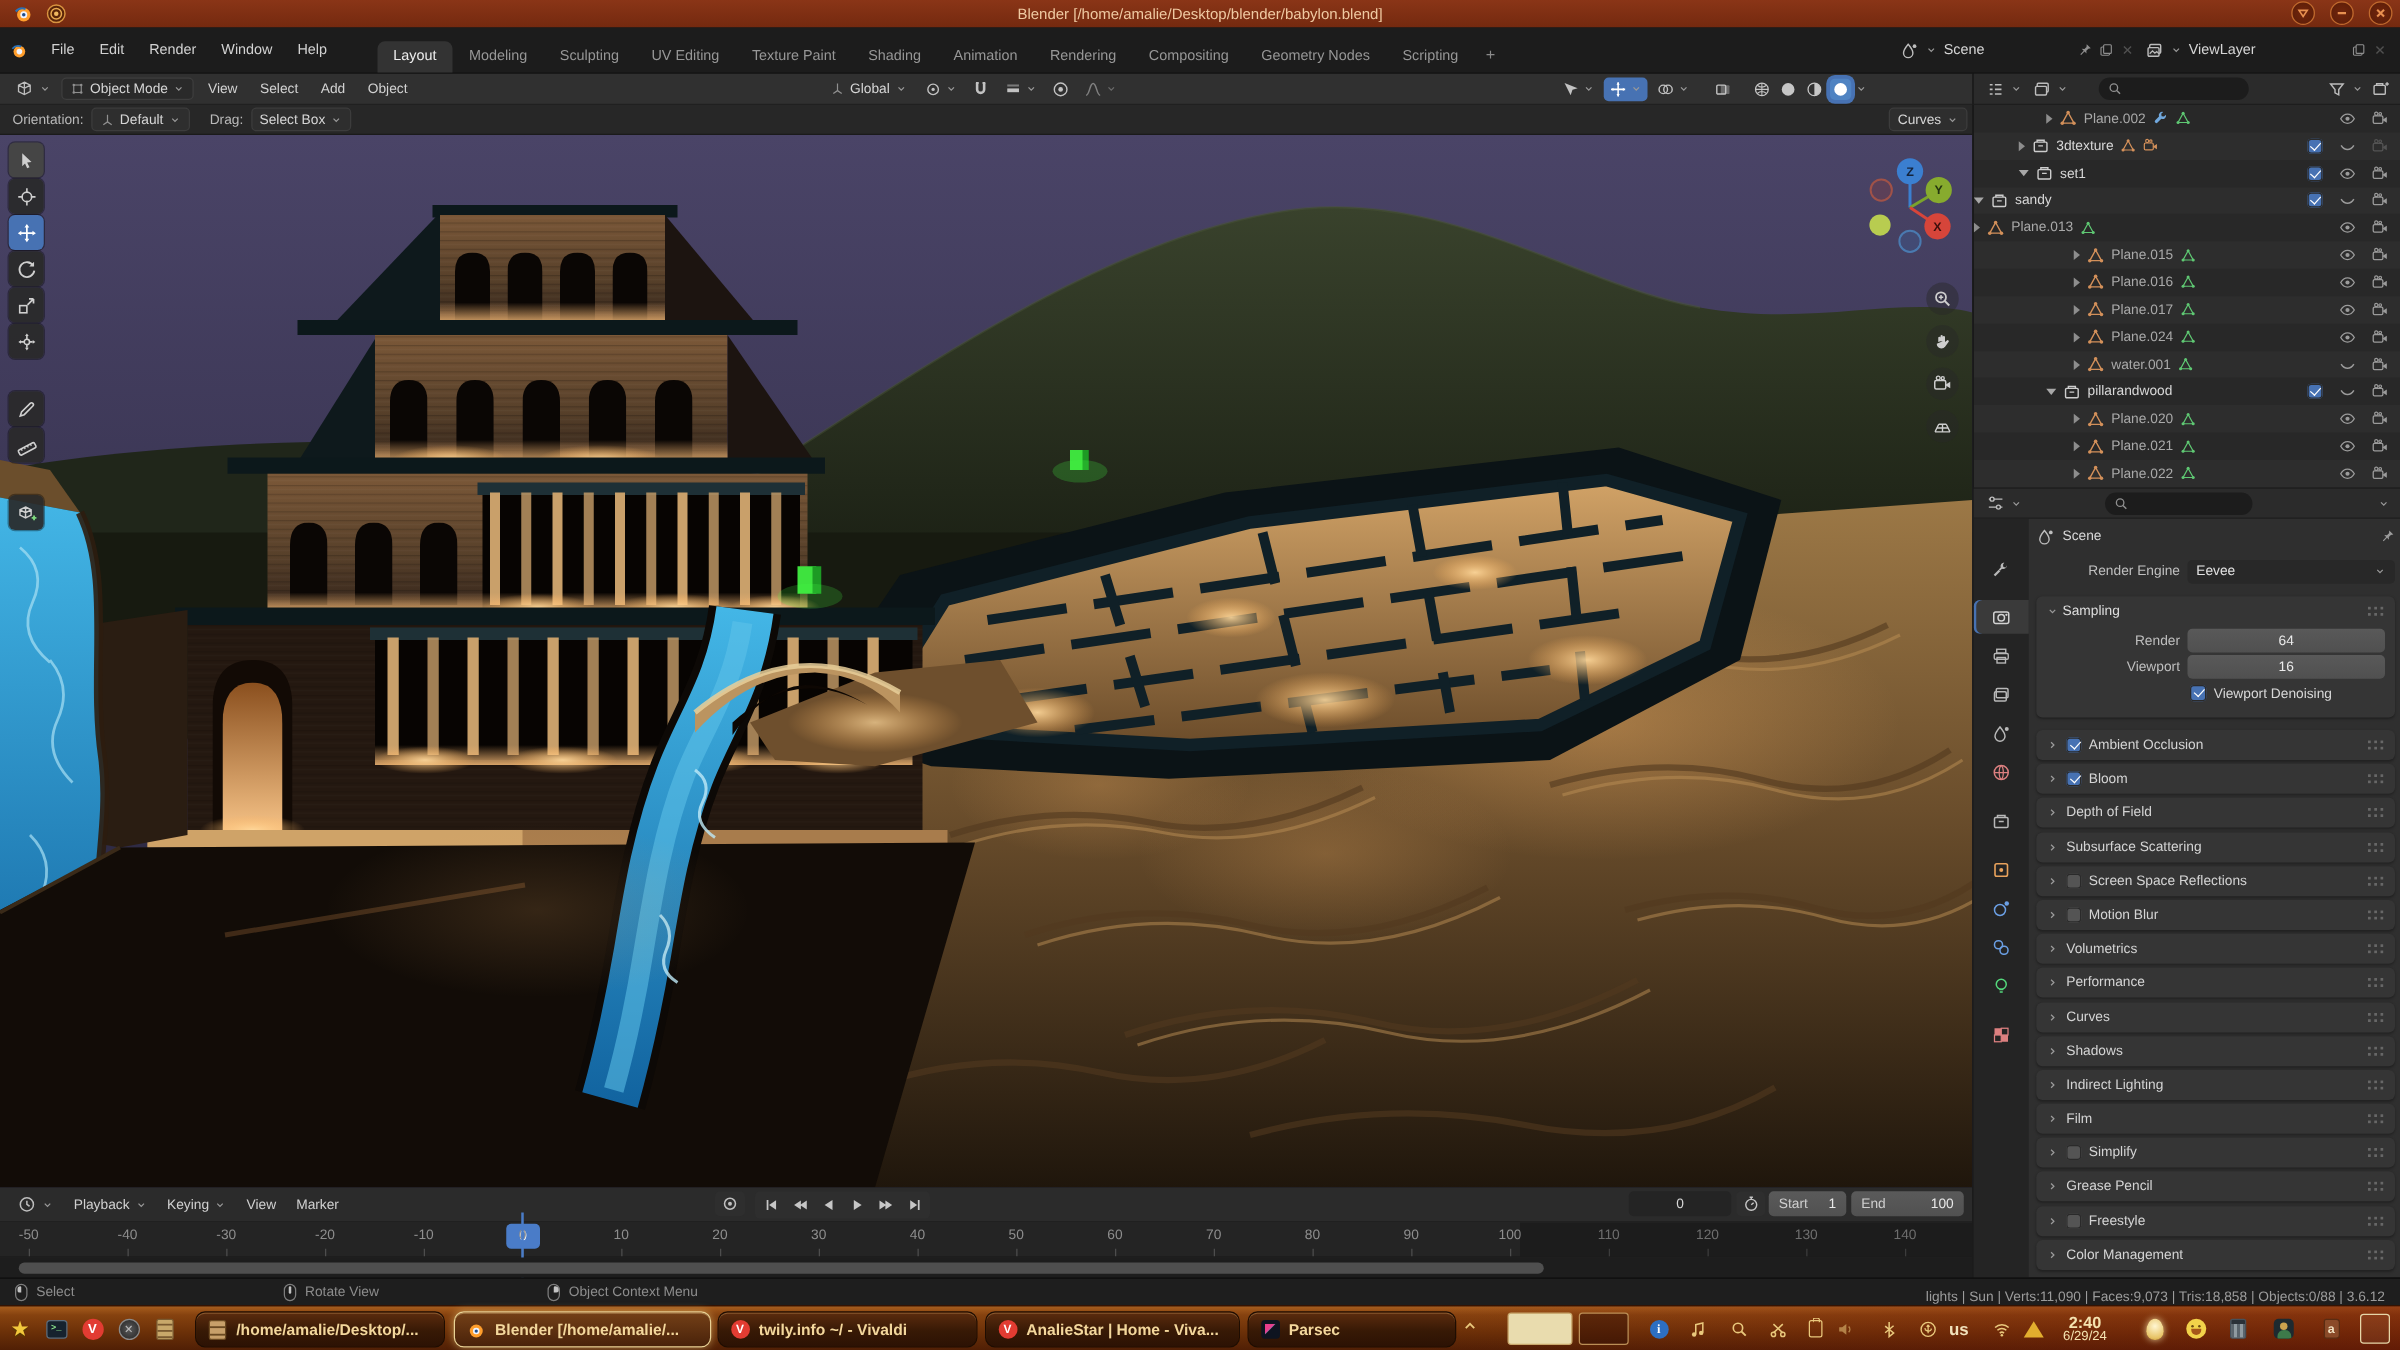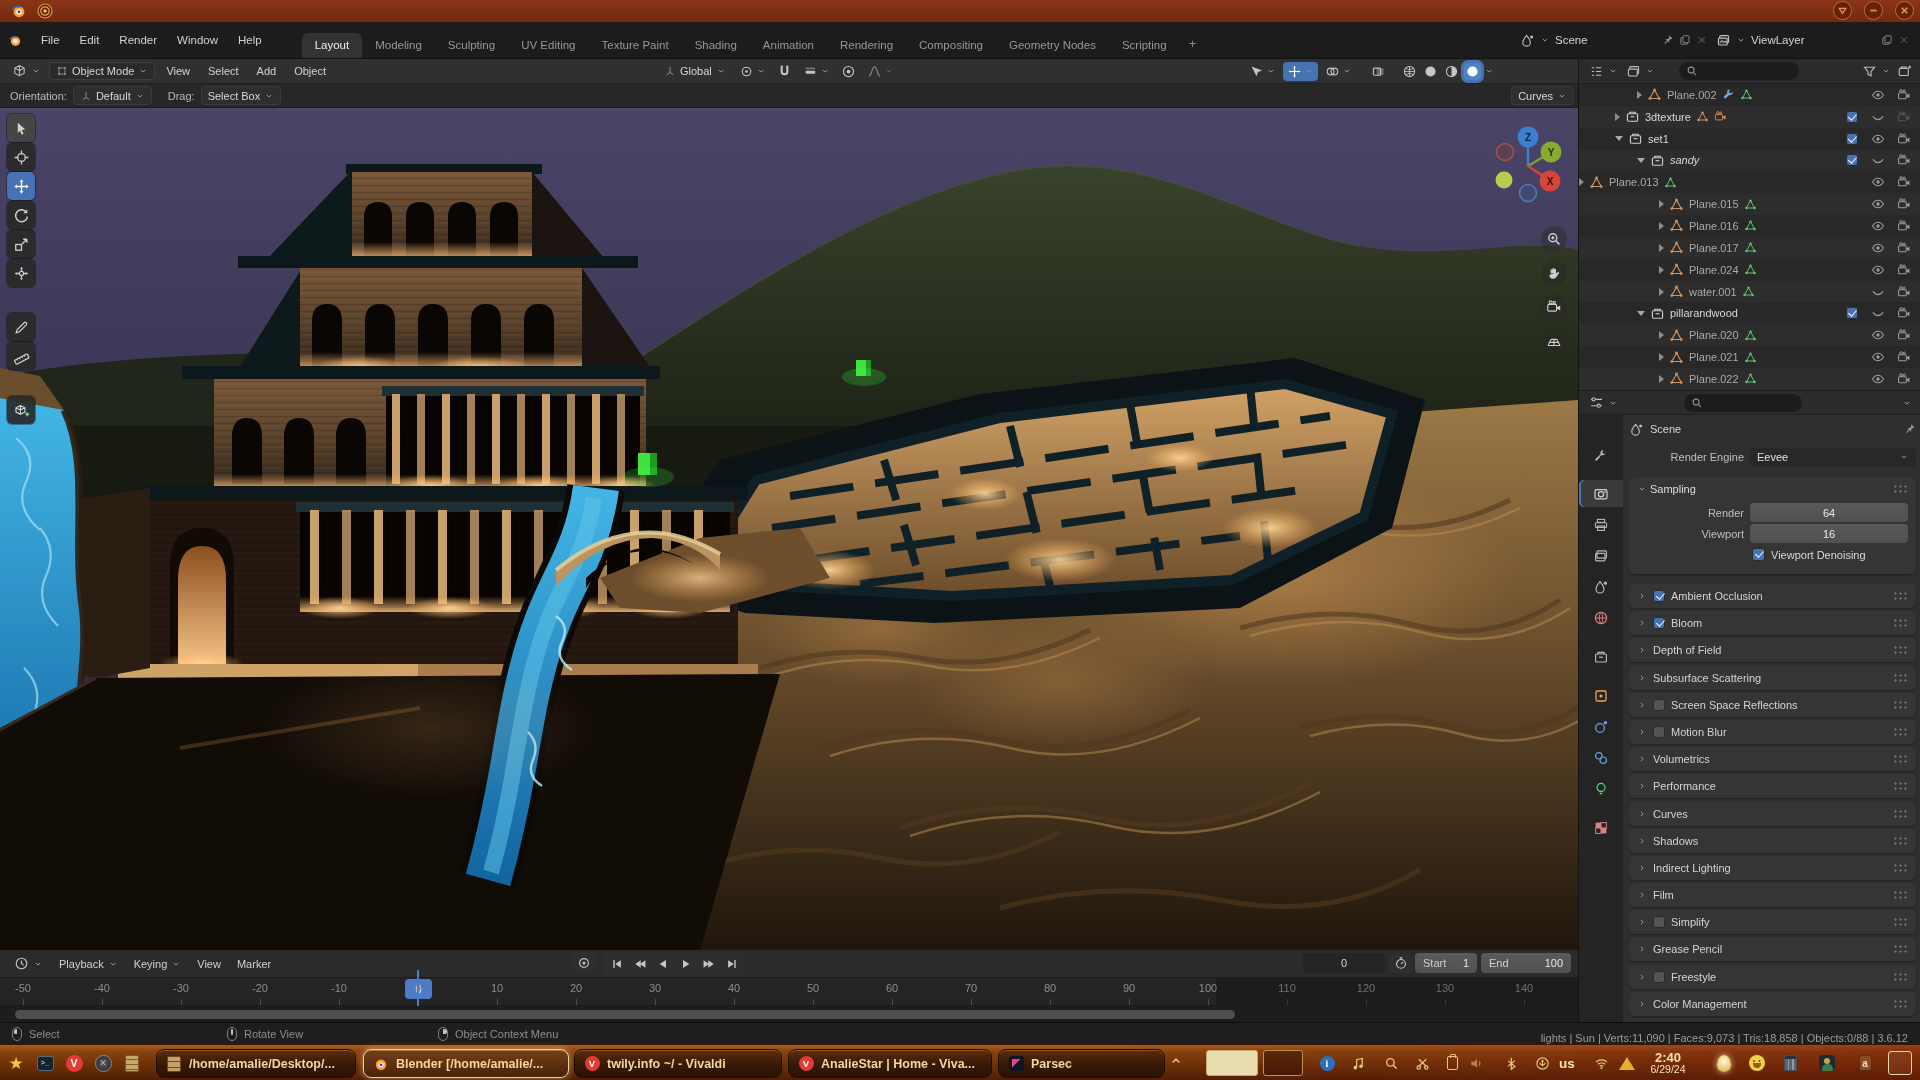--- a/index.html
+++ b/index.html
@@ -234,20 +234,21 @@
       <circle cx="8" cy="8.8" r="5.4" fill="#ff9e2c"></circle>
         <circle cx="8" cy="8.8" r="2.8" fill="#eef3ff"></circle>
       <circle cx="8" cy="8.8" r="1.4" fill="#1f4e8c"></circle>
         <path d="M1.6 6.2 C3.6 3.8 6.6 3.2 9.4 4.2" stroke="#2a72b8" stroke-width="1.6" fill="none"></path>
     </svg>
     <svg class="tb-ic" viewBox="0 0 16 16">
       <circle cx="8" cy="8" r="7" fill="#5a2408" stroke="#d89440" stroke-width="1.2"></circle>
       <circle cx="8" cy="8" r="4.2" fill="none" stroke="#e8a850" stroke-width="1.2"></circle>
       <circle cx="8" cy="8" r="1.8" fill="#f0b860"></circle>
     </svg>
+    <div class="tb-title">Blender [/home/amalie/Desktop/blender/babylon.blend]</div>
     <div class="winbtns">
       <div class="wbtn">
           <svg viewBox="0 0 12 12">
             <path d="M2.4 3.6h7.2L6 9z" fill="none" stroke="currentColor" stroke-width="1.4"></path>
           </svg>
         </div>
       <div class="wbtn">
           <svg viewBox="0 0 12 12">
             <path d="M2.4 6h7.2" stroke="currentColor" stroke-width="1.8"></path>
           </svg>
@@ -1102,21 +1103,21 @@
           </span>
           <span class="ol-col">
             <svg class="ic" viewBox="0 0 16 16" style="width:14px;height:14px">
               <rect x="1.8" y="5.4" width="8.8" height="6.8" rx="1.2" fill="none" stroke="currentColor" stroke-width="1.2"></rect>
               <path d="M10.6 8.6 14.2 6.4v5.2L10.6 9.4z" fill="currentColor"></path>
               <circle cx="4.6" cy="3.4" r="1.5" fill="none" stroke="currentColor" stroke-width="1.1"></circle>
               <circle cx="8.2" cy="3.5" r="1.2" fill="none" stroke="currentColor" stroke-width="1.1"></circle>
             </svg>
           </span>
         </div>
-        <div class="ol-row" style="padding-left: 58px; font-style: italic;">
+        <div class="ol-row" style="">
           <span class="tri-d"></span>
           <svg class="ic" viewBox="0 0 16 16" style="color:#cdcdcd">
             <rect x="2.6" y="5" width="10.8" height="8" rx="1" fill="none" stroke="currentColor" stroke-width="1.2"></rect>
             <path d="M5 5V3.4h6V5" fill="none" stroke="currentColor" stroke-width="1.2"></path>
             <path d="M6 8.2h4" stroke="currentColor" stroke-width="1.2"></path>
           </svg>
           <span class="ol-name coll">sandy</span>
           <span class="ol-sp"></span>
           <span class="ol-col">
             <span class="cb sm on"></span>

